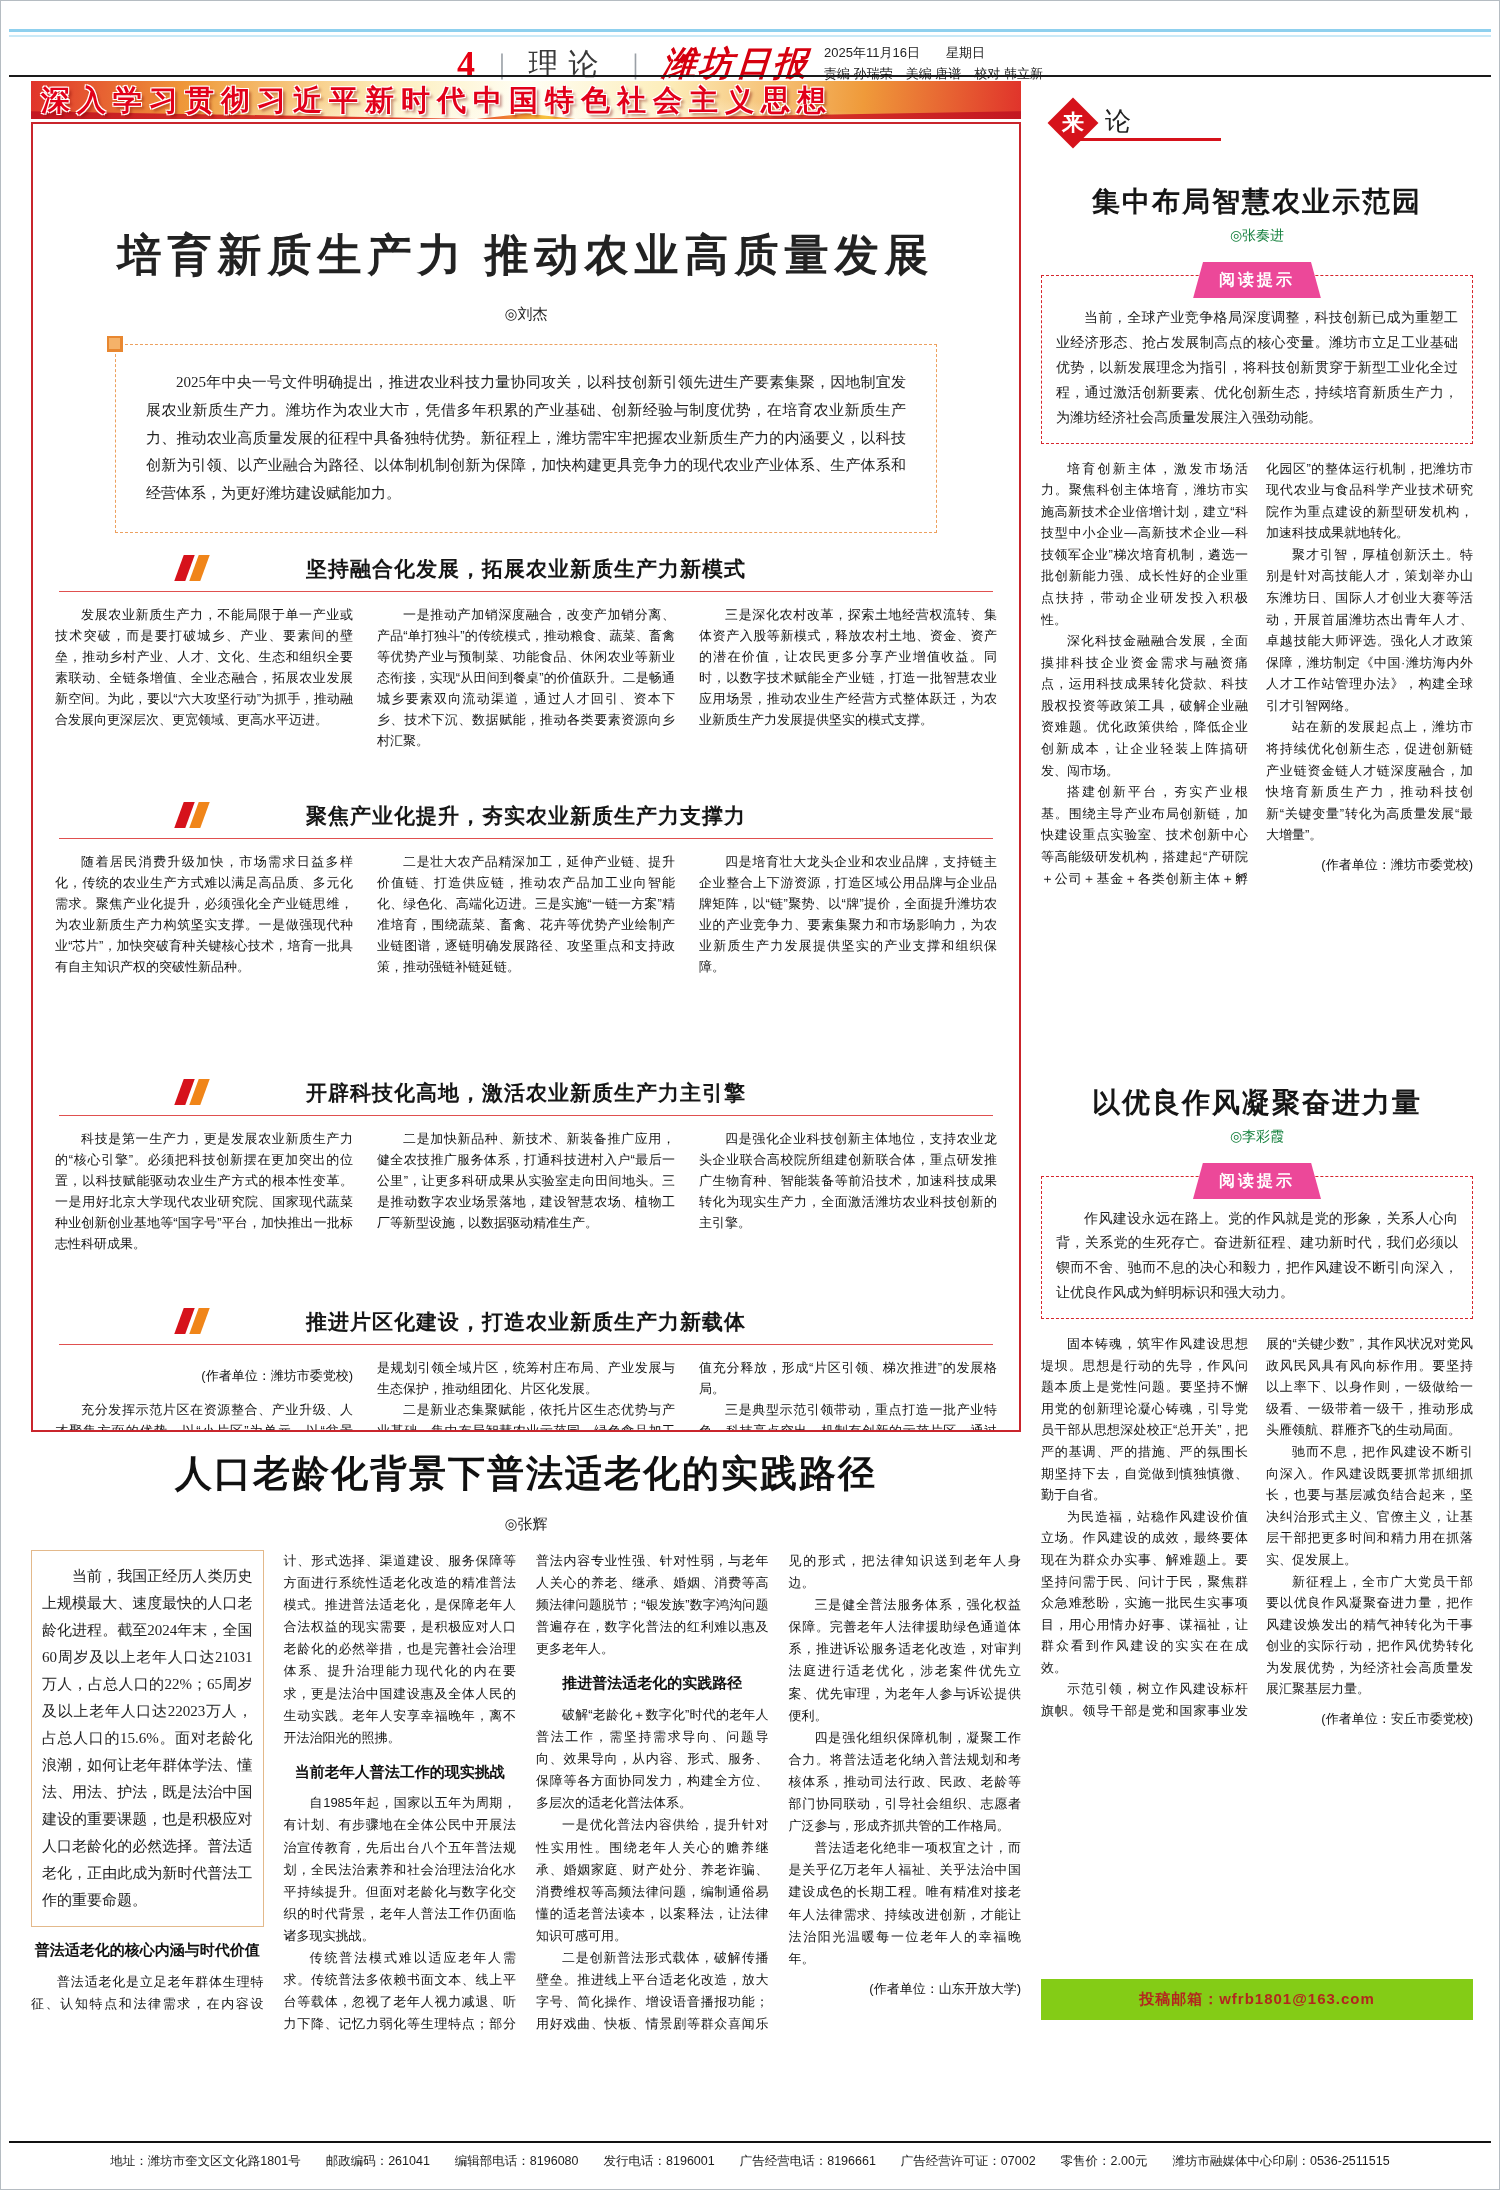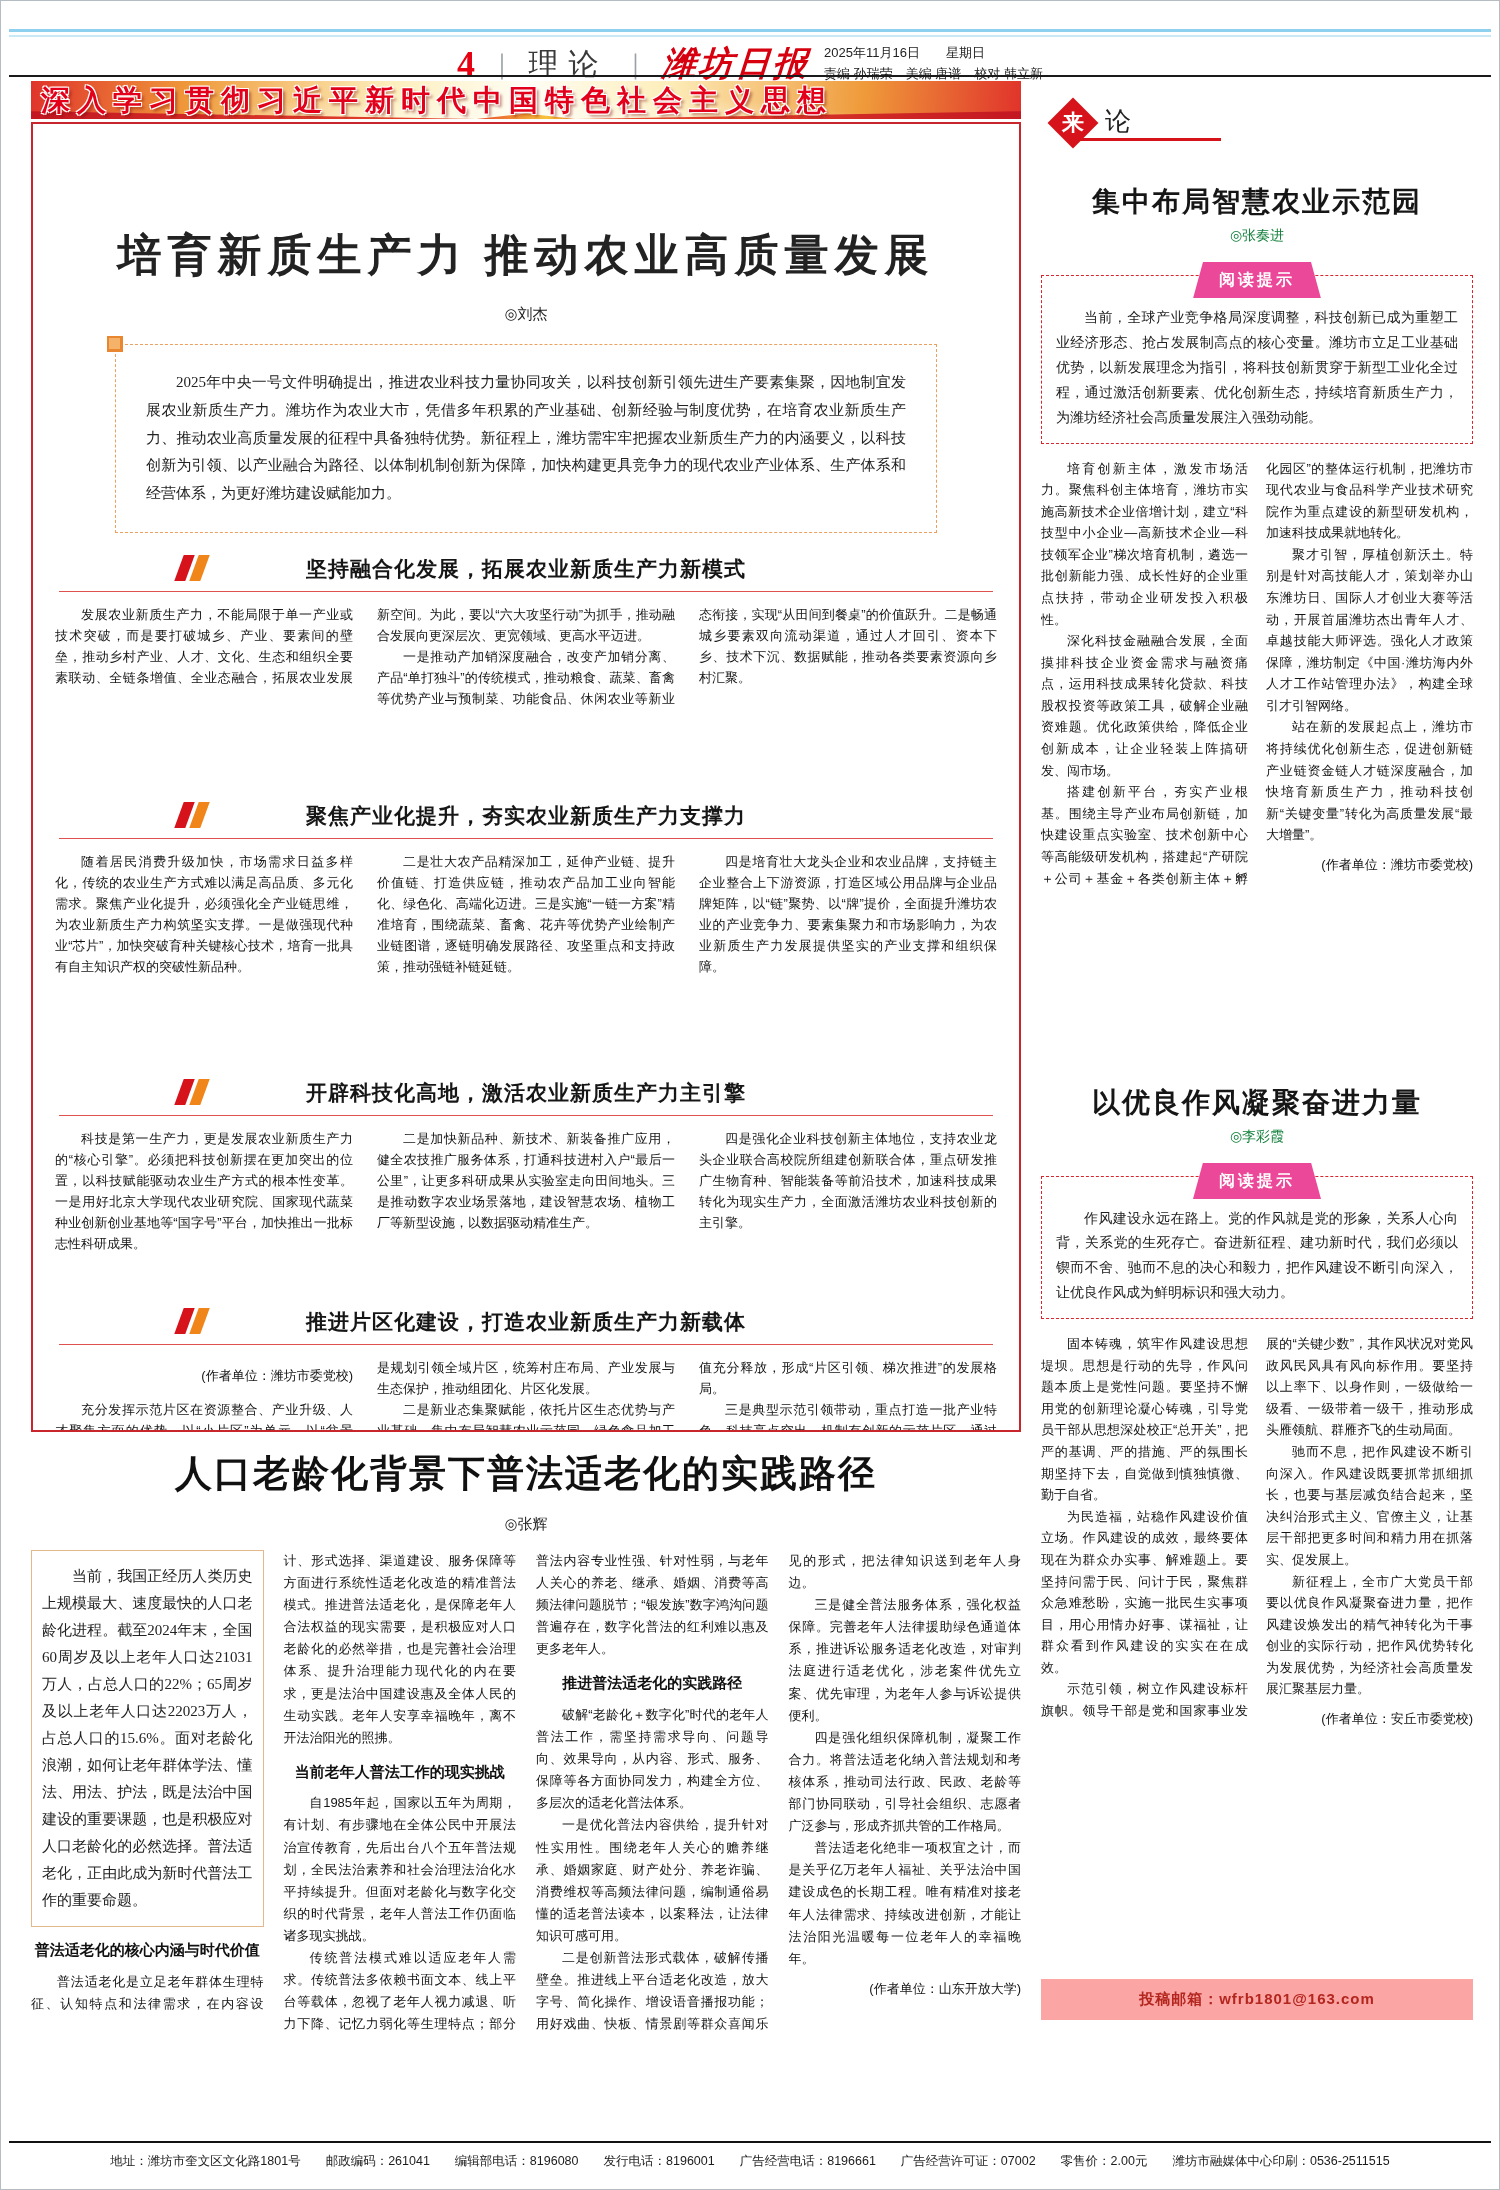--- a/index.html
+++ b/index.html
@@ -84,21 +84,21 @@
   .tipbox{position:relative;border:1px dashed #d6252c;margin-top:30px;padding:30px 14px 12px 14px;
       font-family:"Liberation Serif","DejaVu Serif",serif;font-size:14px;line-height:1.78;
       text-align:justify;color:#222;}
   .tipbox p{margin:0;text-indent:2em;}
   .ribbon{position:absolute;top:-14px;left:50%;transform:translateX(-50%);background:#ec4899;
       color:#fff;font-size:16px;font-weight:bold;letter-spacing:3px;padding:4px 26px;
       clip-path:polygon(10px 0,calc(100% - 10px) 0,100% 100%,0 100%);}
   .r-body{margin-top:14px;column-count:2;column-gap:18px;font-size:13px;line-height:1.66;
       text-align:justify;color:#141414;overflow:hidden;}
   .rb1{height:600px;} .rb2{height:630px;}
-  .mailbox{margin-top:16px;background:#fca5a5;text-align:center;padding:11px 0;
+  .mailbox{margin-top:16px;background:#84cc16;text-align:center;padding:11px 0;
       color:#b3261e;font-size:15px;font-weight:bold;letter-spacing:1px;}
 
   
   .fl-p{margin:0;text-indent:2em;}
   .fl-subhead{font-weight:bold;text-align:center;text-indent:0;margin:10px 0 8px 0;font-size:15px;color:#111;}
   .fl-note{text-align:right;text-indent:0;margin-top:8px;}
 
   
   .footer-rule{position:absolute;left:8px;right:8px;top:2140px;border-top:2px solid #111;}
   .footer{position:absolute;left:0;top:2152px;width:100%;text-align:center;font-size:12.5px;color:#1c1c1c;}
@@ -142,20 +142,21 @@
         <div class="section-head">
           <span class="flag">
               <i class="f1"></i>
               <i class="f2"></i>
             </span>
           <span class="section-title">坚持融合化发展，拓展农业新质生产力新模式</span>
         </div>
         <div class="section-body sb1">
             <p class="fl-p">发展农业新质生产力，不能局限于单一产业或技术突破，而是要打破城乡、产业、要素间的壁垒，推动乡村产业、人才、文化、生态和组织全要素联动、全链条增值、全业态融合，拓展农业发展新空间。为此，要以“六大攻坚行动”为抓手，推动融合发展向更深层次、更宽领域、更高水平迈进。</p>
             <p class="fl-p">一是推动产加销深度融合，改变产加销分离、产品“单打独斗”的传统模式，推动粮食、蔬菜、畜禽等优势产业与预制菜、功能食品、休闲农业等新业态衔接，实现“从田间到餐桌”的价值跃升。二是畅通城乡要素双向流动渠道，通过人才回引、资本下乡、技术下沉、数据赋能，推动各类要素资源向乡村汇聚。</p>
+            <p class="fl-p">三是深化农村改革，探索土地经营权流转、集体资产入股等新模式，释放农村土地、资金、资产的潜在价值，让农民更多分享产业增值收益。同时，以数字技术赋能全产业链，打造一批智慧农业应用场景，推动农业生产经营方式整体跃迁，为农业新质生产力发展提供坚实的模式支撑。</p>
           </div>
       </div>
 
       <div class="section">
         <div class="section-head">
           <span class="flag">
               <i class="f1"></i>
               <i class="f2"></i>
             </span>
           <span class="section-title">聚焦产业化提升，夯实农业新质生产力支撑力</span>

